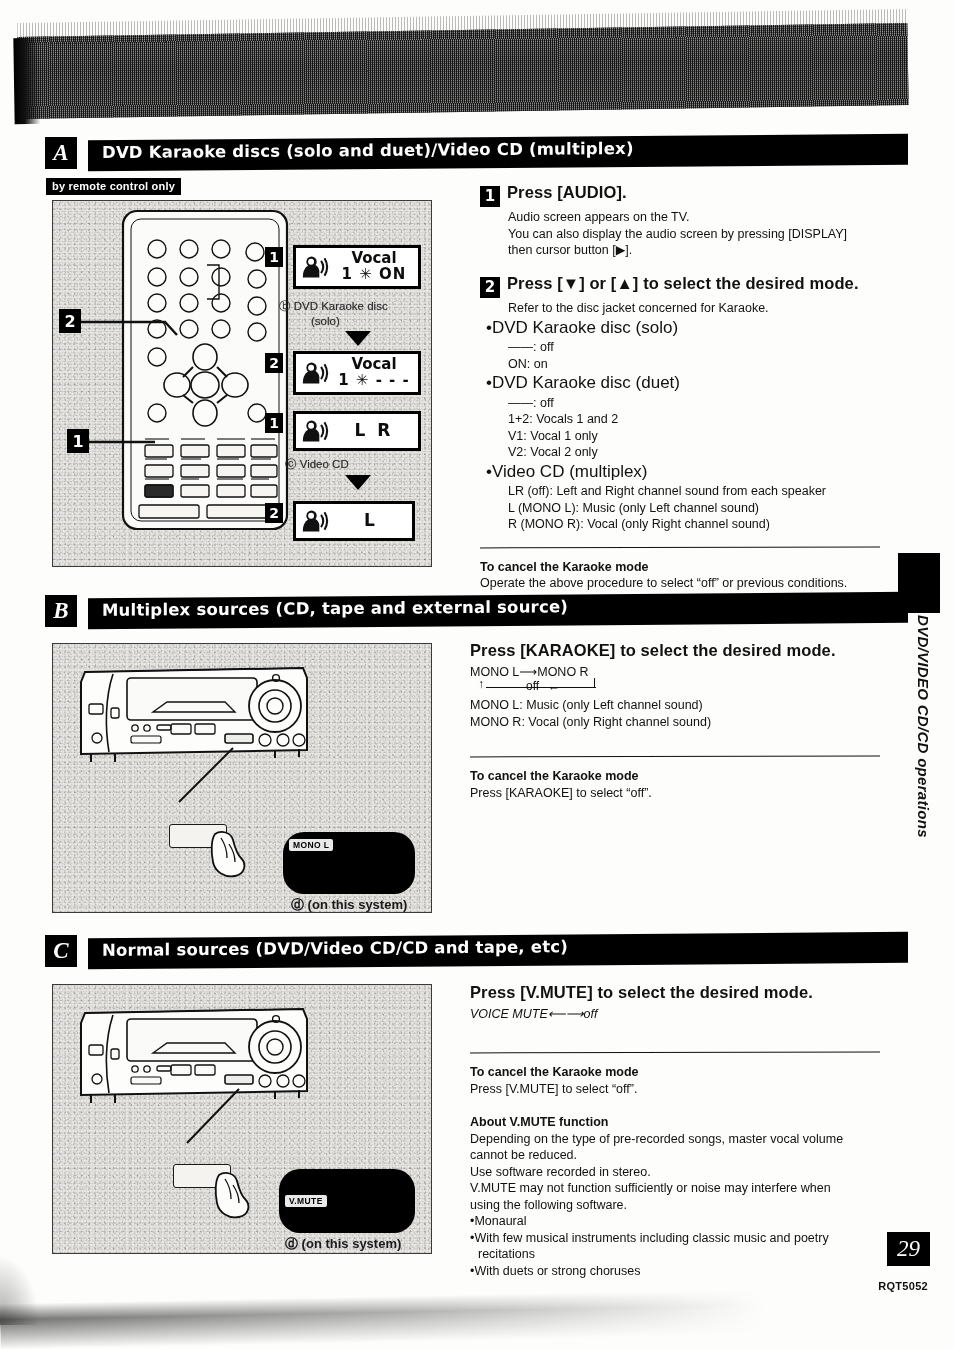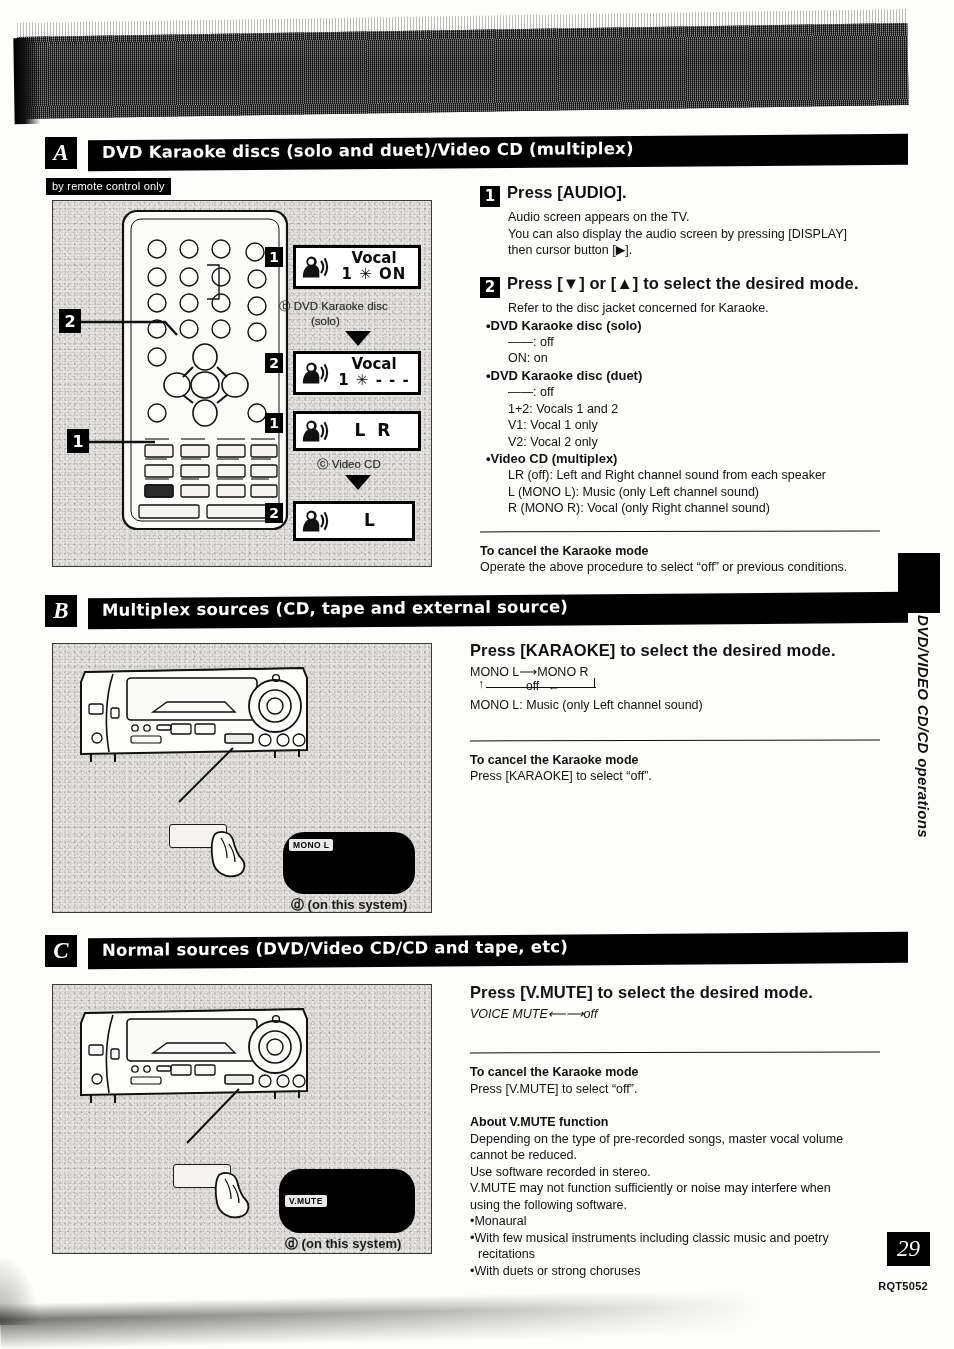--- a/index.html
+++ b/index.html
@@ -70,21 +70,21 @@
   .banner .bar-text{
     position:absolute;left:56px;top:1px;
     color:#fff;font-size:16.5px;font-weight:bold;letter-spacing:.2px;
     transform:skewY(-0.45deg);
     font-family:"DejaVu Sans", sans-serif;
     white-space:nowrap;
   }
 
   .remote-only{
     position:absolute;
-    background:#000;color:#fff;font-size:11px;font-weight:normal;
+    background:#000;color:#fff;font-size:11px;font-weight:bold;
     padding:2px 6px 3px 6px;letter-spacing:.2px;
   }
 
   
   .illus{
     position:absolute;
     background:
       repeating-linear-gradient(0deg, rgba(0,0,0,.05) 0 1px, rgba(255,255,255,0) 1px 3px),
       repeating-linear-gradient(90deg, rgba(0,0,0,.045) 0 1px, rgba(255,255,255,0) 1px 3px),
       #e7e6e2;
@@ -140,21 +140,21 @@
   }
 
   
   .txtcol{position:absolute;font-size:12.5px;line-height:1.32;color:#111;}
   .txtcol .h1{
     font-size:16.5px;font-weight:bold;margin:0 0 2px 0;letter-spacing:.1px;
   }
   .txtcol .h1 .step-badge{margin-right:7px;}
   .txtcol p{margin:0;}
   .txtcol .indent{margin-left:28px;}
-  .txtcol .bullet{margin-left:6px;font-weight:bold;font-size:13px;}
+  .txtcol .bullet{margin-left:6px;font-weight:normal;font-size:17px;}
   .txtcol .sub{}
   .txtcol .rule{
     border:none;border-top:1.6px solid #111;margin:14px 0 11px 0;
     transform:rotate(-0.12deg);
   }
   .txtcol .bold{font-weight:bold;}
 
   .sidetab{
     position:absolute;right:14px;
     background:#000;
@@ -331,21 +331,21 @@
         <circle cx="13" cy="9" r="6" fill="#111"></circle>
         <circle cx="12.5" cy="9" r="3.4" fill="#fff"></circle>
         <path d="M24 8 Q29 15 24 22" stroke="#111" stroke-width="2.4" fill="none"></path>
         <path d="M28 5 Q34 15 28 25" stroke="#111" stroke-width="2.4" fill="none"></path>
       </svg>
       <div class="lines">
         <div class="single">L R</div>
       </div>
     </div>
 
-    <div class="disp-cap" style="left:232px;top:256px;padding-left:32px;">ⓒ Video CD</div>
+    <div class="disp-cap" style="left:232px;top:256px;">ⓒ Video CD</div>
     <div class="arrow-down" style="left:292px;top:274px;"></div>
 
     <div class="disp-num" style="left:212px;top:302px;">2</div>
     <div class="disp" style="left:240px;top:300px;width:122px;height:40px;">
       <svg class="singer" viewBox="0 0 34 30">
         <path d="M3 26 C3 16 9 12 14 12 C19 12 22 16 22 20 L22 27 L3 27 Z" fill="#111"></path>
         <circle cx="13" cy="9" r="6" fill="#111"></circle>
         <circle cx="12.5" cy="9" r="3.4" fill="#fff"></circle>
         <path d="M24 8 Q29 15 24 22" stroke="#111" stroke-width="2.4" fill="none"></path>
         <path d="M28 5 Q34 15 28 25" stroke="#111" stroke-width="2.4" fill="none"></path>
@@ -449,20 +449,21 @@
     <p style="margin-top:2px;">MONO L⟶MONO R</p>
     <div style="position:relative;height:17px;">
       <span style="position:absolute;left:8px;top:-3px;font-size:12px;">↑</span>
       <span style="position:absolute;left:16px;top:7px;width:100px;border-top:1.2px solid #111;"></span>
       <span style="position:absolute;left:56px;top:-1px;font-size:12px;">off</span>
       <span style="position:absolute;left:78px;top:-1px;font-size:12px;">←</span>
       <span style="position:absolute;left:90px;top:7px;width:36px;border-top:1.2px solid #111;"></span>
       <span style="position:absolute;left:124px;top:-2px;height:10px;border-left:1.2px solid #111;"></span>
     </div>
     <p>MONO L:  Music (only Left channel sound)</p>
+    <p>MONO R:  Vocal (only Right channel sound)</p>
 
     <hr class="rule" style="margin-top:26px;">
     <p class="bold">To cancel the Karaoke mode</p>
     <p>Press [KARAOKE] to select “off”.</p>
   </div>
 
   <div class="section" style="left:46px;top:938px;width:862px;">
     <div class="banner">
       <div class="letter">C</div>
       <div class="bar"></div>

